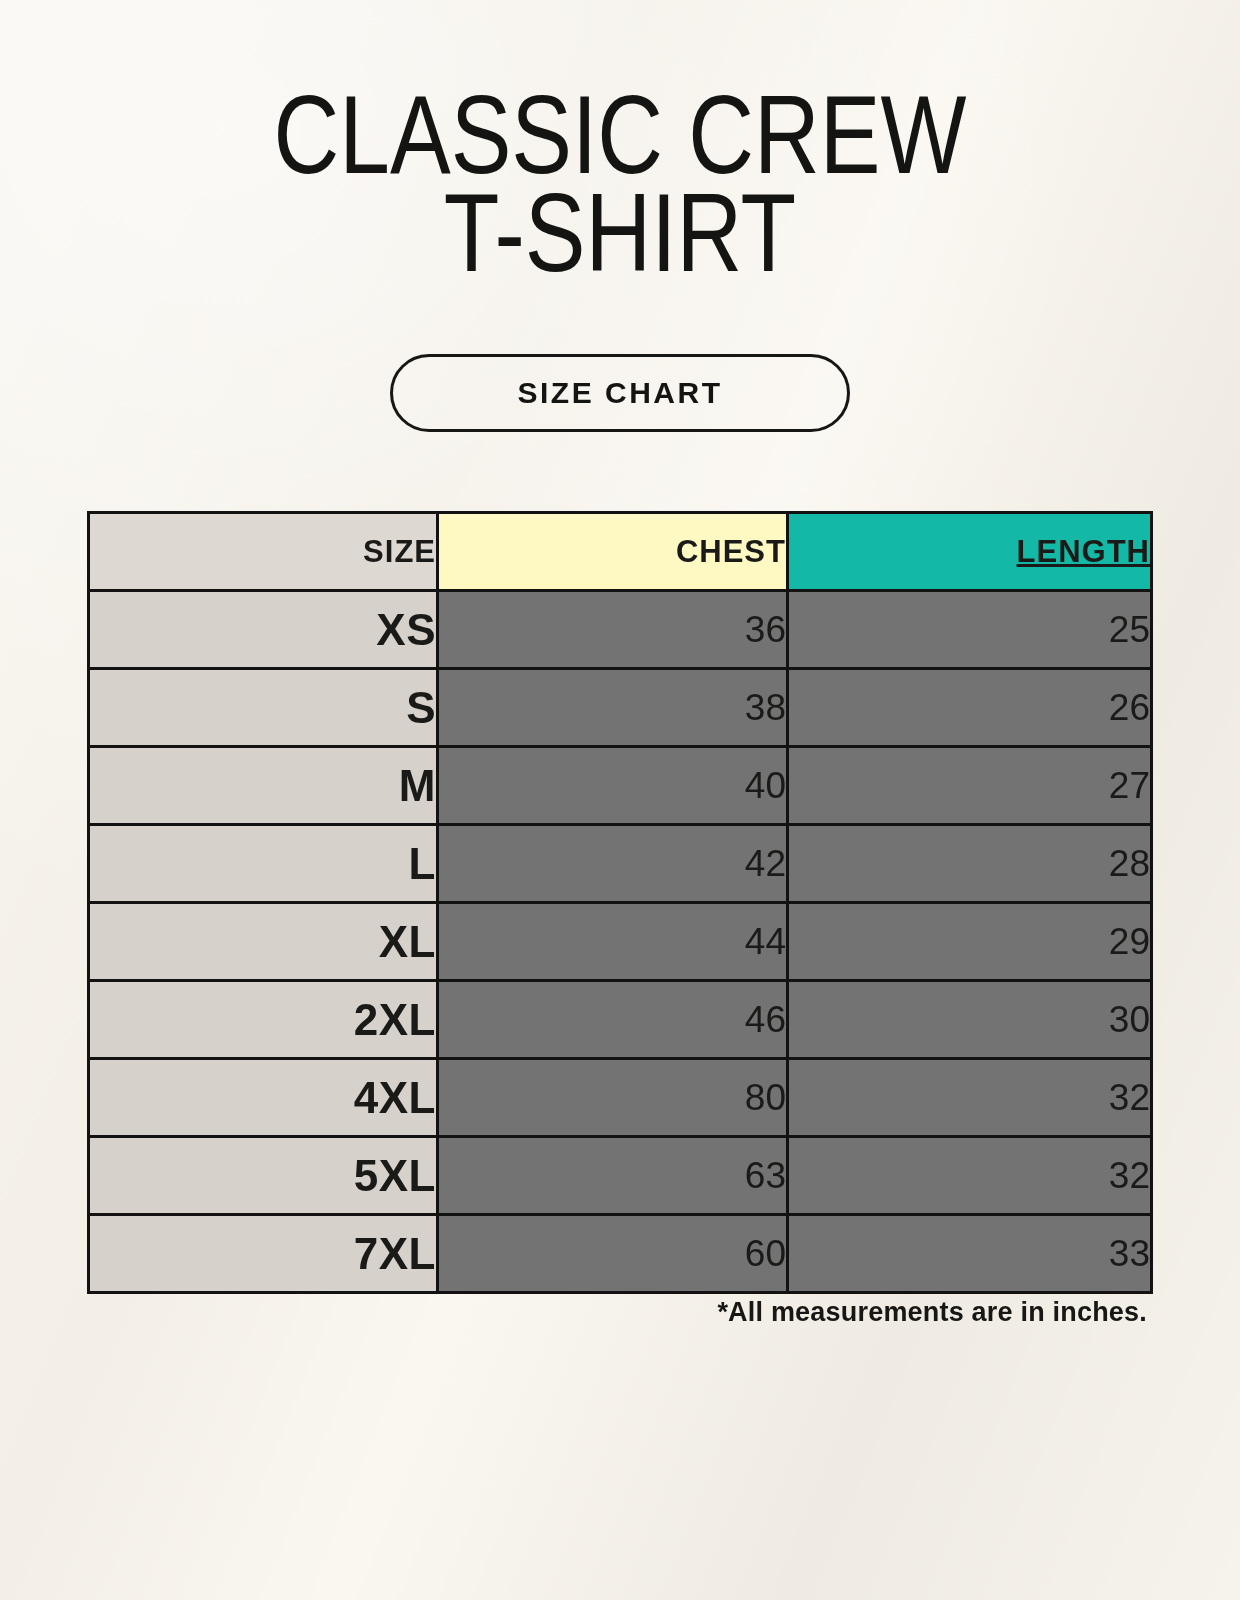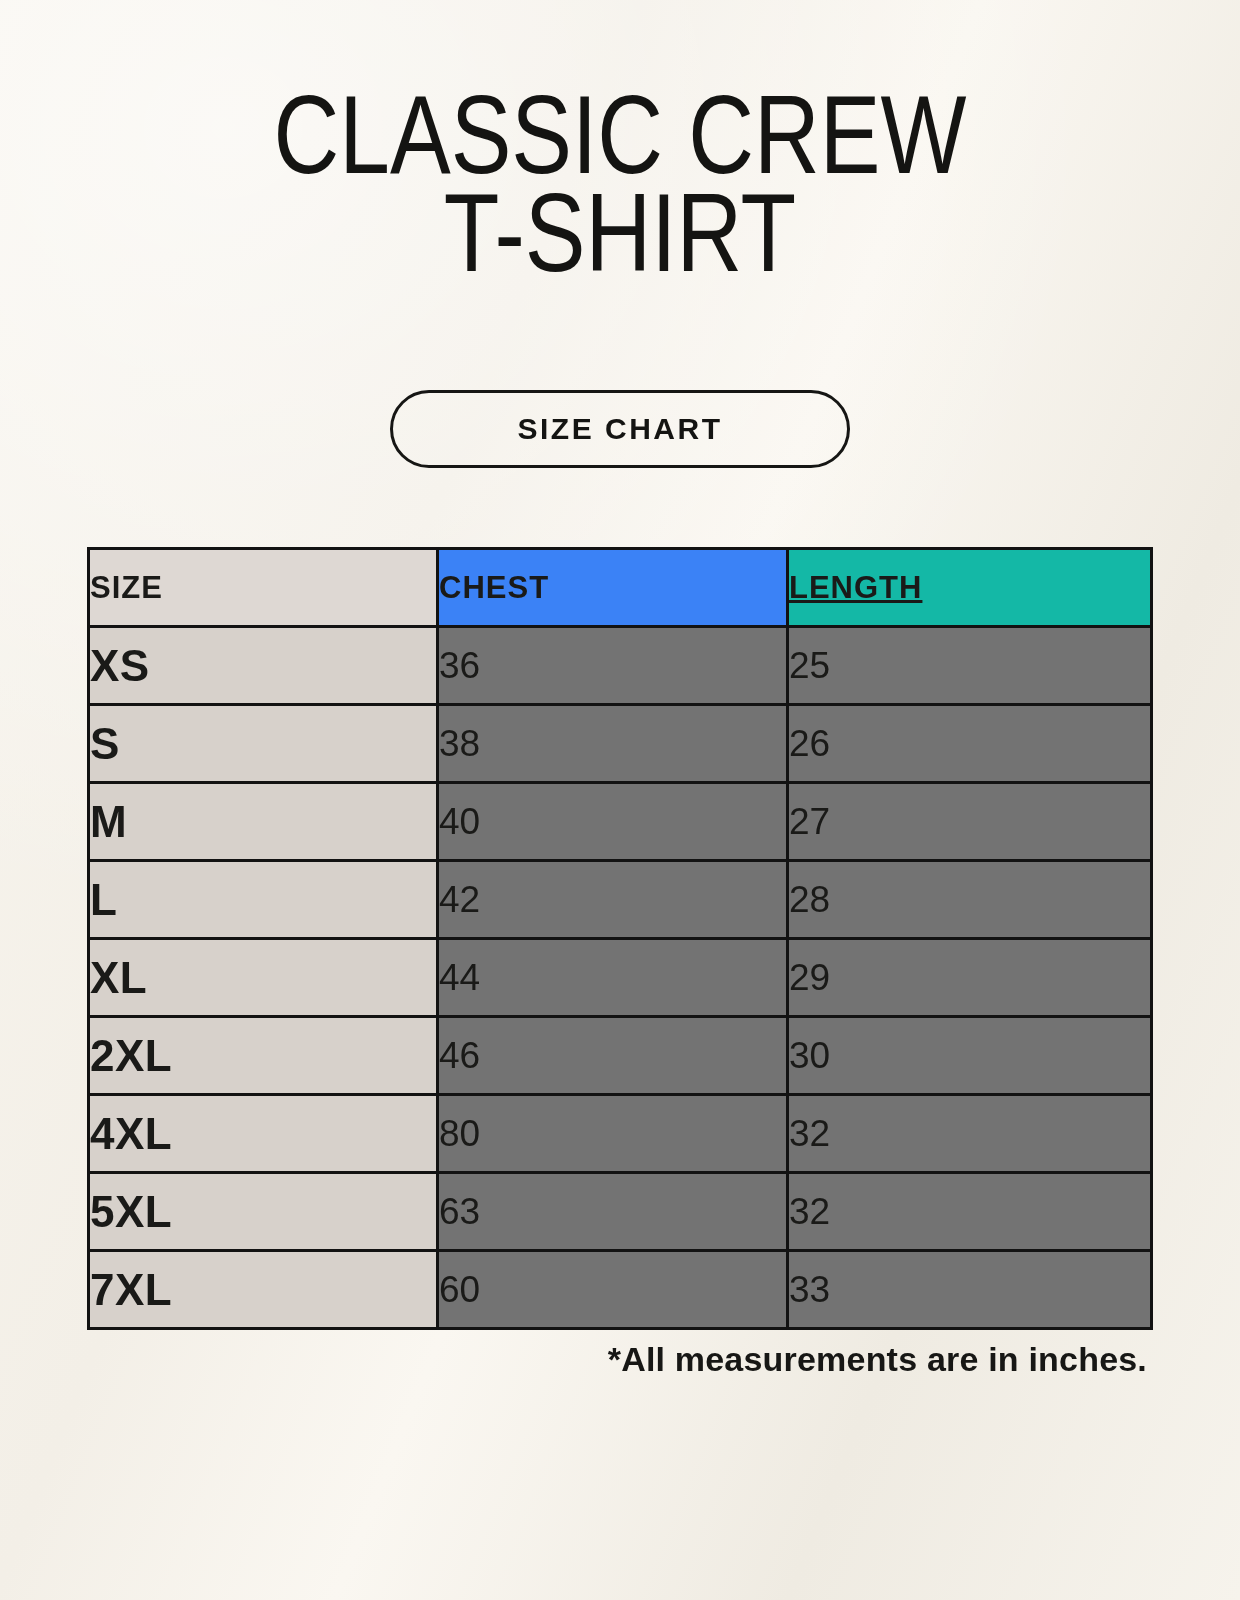--- a/index.html
+++ b/index.html
@@ -31,69 +31,69 @@
     letter-spacing: 0px;
     color: #141412;
     transform: scaleX(0.82);
     transform-origin: 50% 50%;
   }
   .title .line { display: block; }
   .badge {
     box-sizing: border-box;
     width: 460px;
     height: 78px;
-    margin: 108px auto 0 auto;
+    margin: 72px auto 0 auto;
     border: 3px solid #161614;
     border-radius: 44px;
     display: flex;
     align-items: center;
     justify-content: center;
     font-size: 30px;
     font-weight: 600;
     letter-spacing: 2.5px;
     color: #141412;
     background: transparent;
   }
   .size-table {
     width: 1054px;
     margin: 79px auto 0 auto;
     border-collapse: collapse;
     table-layout: fixed;
   }
   .size-table th, .size-table td {
     border: 3px solid #121212;
     height: 75px;
-    text-align: left;
+    text-align: right;
     vertical-align: middle;
     padding: 0;
   }
   .size-table th {
     font-size: 31px;
     font-weight: 700;
     letter-spacing: 1px;
   }
   .size-table th.col-size   { background: #ded8d3; width: 346px; }
-  .size-table th.col-chest  { background: #3b82f6; width: 347px; }
+  .size-table th.col-chest  { background: #fef9c3; width: 347px; }
   .size-table th.col-length { background: #14b8a6; width: 361px; text-decoration: underline; }
   .size-table td {
     background: #737373;
     font-size: 37px;
     font-weight: 400;
   }
   .size-table td.size-label {
     background: #d7d1cb;
     font-size: 44px;
     font-weight: 700;
     letter-spacing: 0.5px;
   }
   .footnote {
     width: 1054px;
-    margin: 10px auto 0 auto;
+    margin: 3px auto 0 auto;
     text-align: right;
-    font-size: 34px;
+    font-size: 27px;
     font-weight: 700;
     letter-spacing: 0.2px;
     color: #171715;
   }
 </style>
 </head>
 <body>
 
 <div class="page">
 

